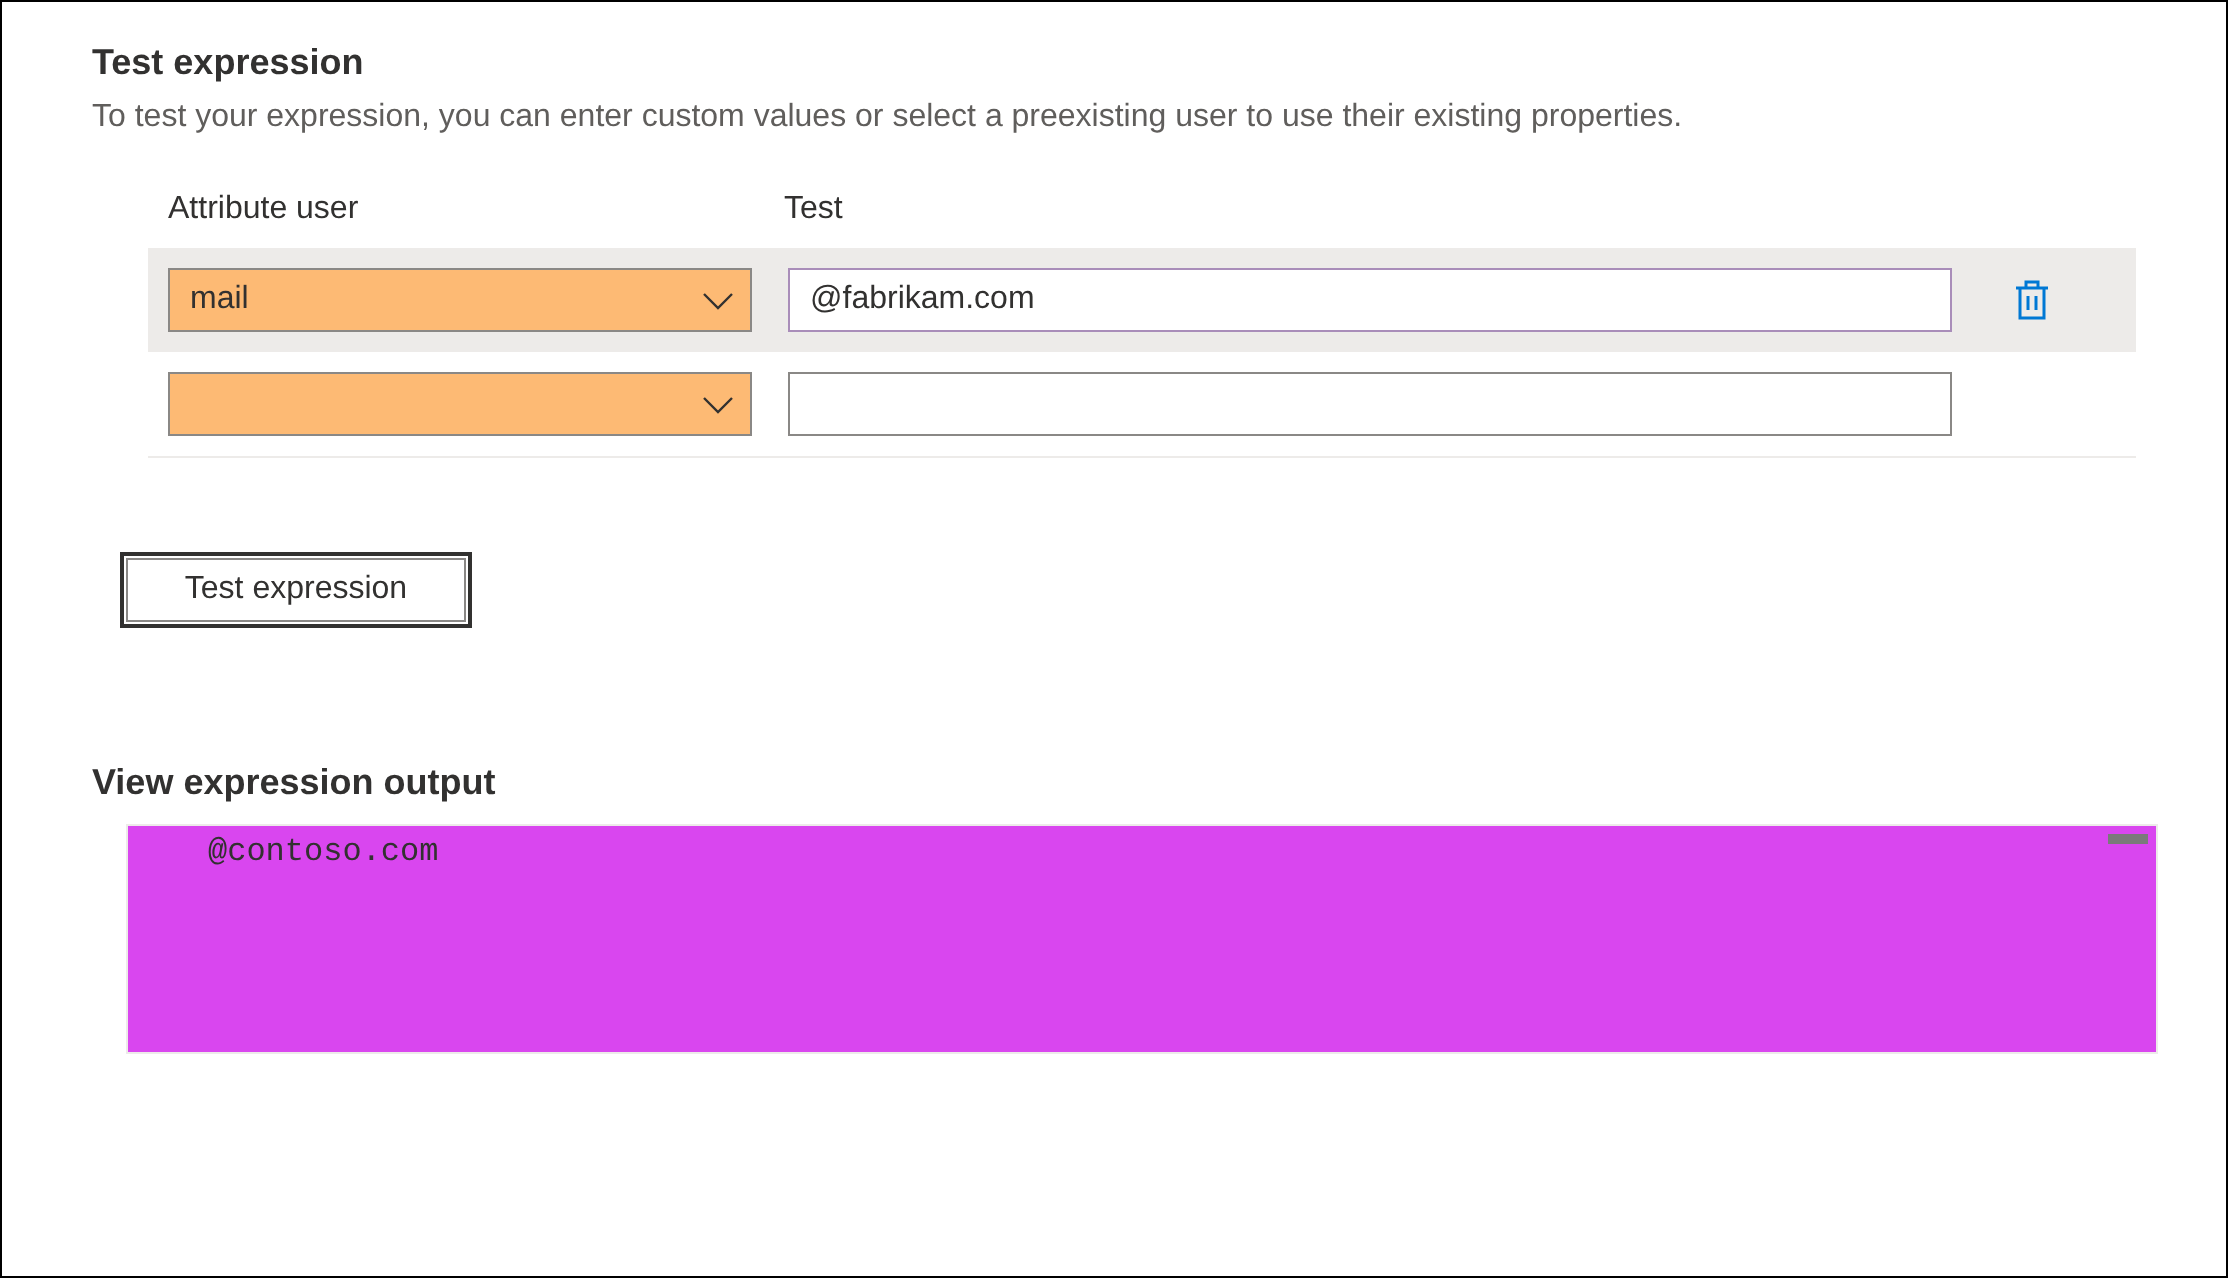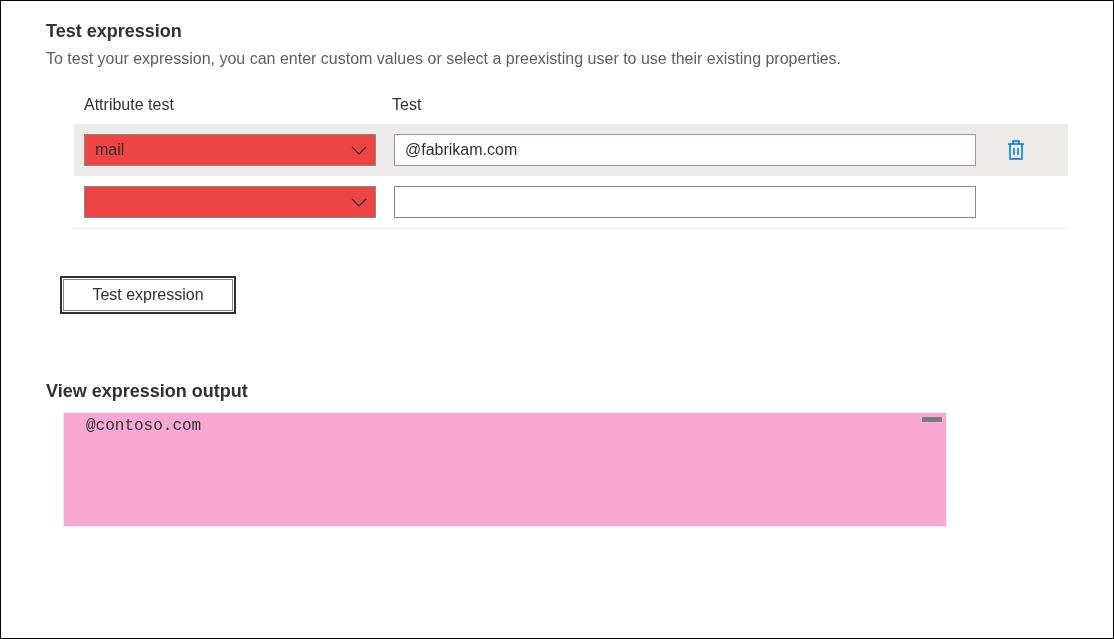--- a/index.html
+++ b/index.html
@@ -86,21 +86,21 @@
     
     .data-row.active + .data-row {
        border-bottom: 1px solid #edebe9;
     }
     
     .dropdown {
       position: relative;
       width: 292px;
       height: 32px;
       border: 1px solid #8a8886;
-      background: #ef4444;
+      background: #fdba74;
       display: flex;
       align-items: center;
       padding: 0 32px 0 10px;
       cursor: pointer;
     }
     
     .dropdown-text {
       font-size: 16px;
       color: #323130;
     }
@@ -181,28 +181,28 @@
       font-size: 18px;
       font-weight: 600;
       color: #323130;
       margin-bottom: 10px;
       margin-left: 0;
     }
     
     .output-box {
       margin-left: 17px;
       border: 1px solid #edebe9;
-      background: #f9a8d4;
+      background: #d946ef;
       min-height: 115px;
-      padding: 4px 4px 4px 22px;
+      padding: 4px 4px 4px 40px;
       font-family: "Consolas", "Courier New", monospace;
       font-size: 16px;
       color: #323130;
       position: relative;
-      width: 884px;
+      width: 1016px;
     }
     
     .output-box::after {
       content: "";
       position: absolute;
       top: 4px;
       right: 4px;
       width: 20px;
       height: 5px;
       background: #7a7a7a;
@@ -213,21 +213,21 @@
 
 <div class="container">
 
   <h2 class="section-title">Test expression</h2>
   <p class="section-description">To test your expression, you can enter custom values or select a preexisting user to use their existing properties.</p>
 
   <div class="form-table">
 
     <div class="header-row">
       <div class="col-attribute">
-        <span class="header-label">Attribute test</span>
+        <span class="header-label">Attribute user</span>
       </div>
       <div class="col-value">
         <span class="header-label">Test</span>
       </div>
     </div>
 
     <div class="data-row active">
       <div class="dropdown">
         <span class="dropdown-text">mail</span>
         <span class="chevron-icon">

